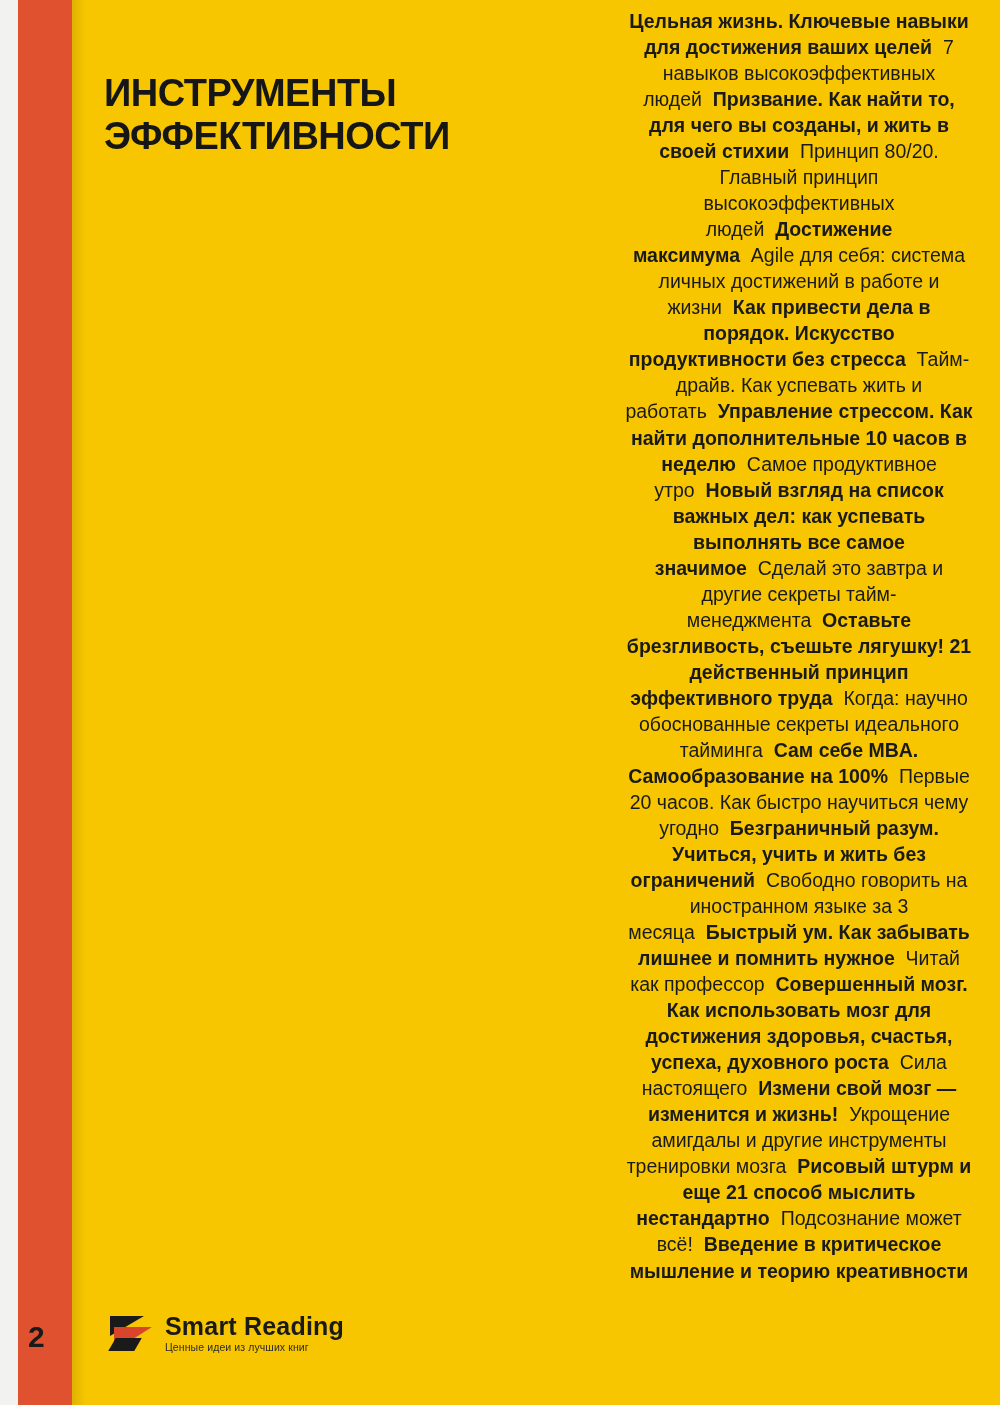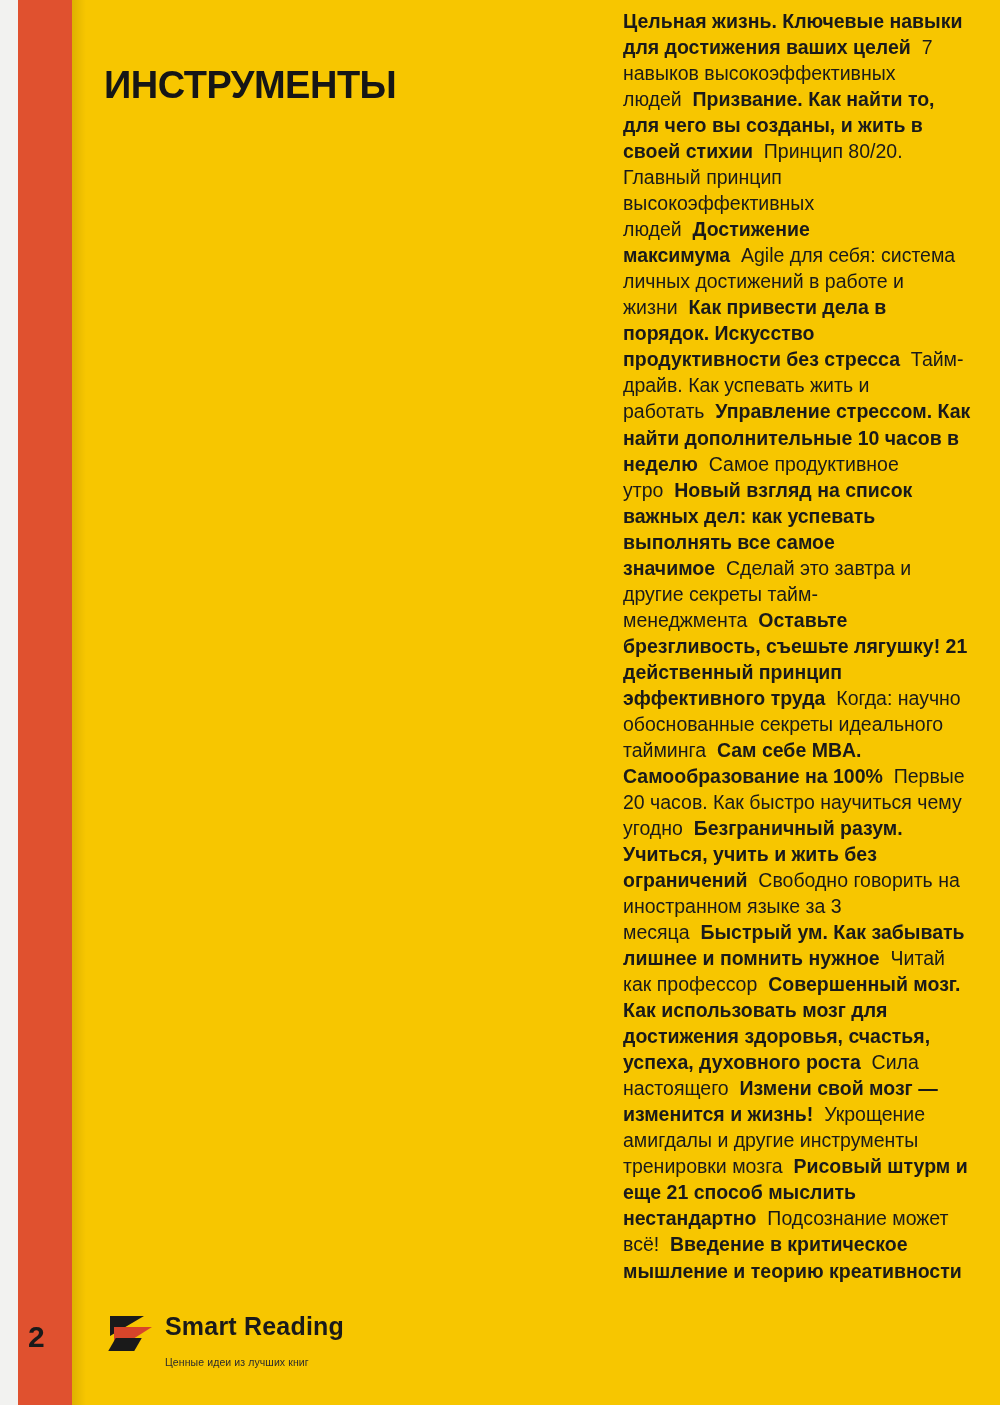--- a/index.html
+++ b/index.html
@@ -56,32 +56,32 @@
     white-space: nowrap;
   }
   .title-big {
     font-size: 44px;
   }
   .title-sub {
     font-size: 38px;
     line-height: 1.14;
   }
   .title-sub-wrap {
-    margin-top: 20px;
+    margin-top: 28px;
   }
   
   .book-column {
     position: absolute;
     left: 623px;
     top: 8px;
     width: 352px;
     color: #1a1a1a;
     font-size: 19.5px;
     line-height: 1.335;
-    text-align: left;
+    text-align: center;
   }
   .book-column .bold {
     font-weight: bold;
   }
   .book-column .reg {
     font-weight: normal;
   }
   .sp { display: inline; }
   
   .page-number {
@@ -136,36 +136,37 @@
     font-size: 25px;
     font-weight: bold;
     color: #1a1a1a;
     letter-spacing: 0.2px;
     line-height: 1.1;
   }
   .logo-sub {
     font-size: 10.5px;
     color: #2b2b2b;
     letter-spacing: 0.1px;
-    margin-top: 15px;
+    margin-top: 0;
   }
 </style>
 </head>
 <body>
 
 <div class="page">
 
   <div class="left-white-edge"></div>
   <div class="red-stripe"></div>
   <div class="yellow-panel"></div>
   <div class="yellow-panel-shade"></div>
 
   <div class="title-block">
     <div class="title-sub-wrap">
       <div class="title-line title-sub">ИНСТРУМЕНТЫ</div>
+      <div class="title-line title-sub">ЭФФЕКТИВНОСТИ</div>
     </div>
   </div>
 
   <div class="book-column"><span class="bold">Цельная жизнь. Ключевые навыки для достижения ваших целей</span><span class="sp">&nbsp;&nbsp;</span><span class="reg">7 навыков высокоэффективных людей</span><span class="sp">&nbsp;&nbsp;</span><span class="bold">Призвание. Как найти то, для чего вы созданы, и жить в своей стихии</span><span class="sp">&nbsp;&nbsp;</span><span class="reg">Принцип 80/20. Главный принцип высокоэффективных людей</span><span class="sp">&nbsp;&nbsp;</span><span class="bold">Достижение максимума</span><span class="sp">&nbsp;&nbsp;</span><span class="reg">Agile для себя: система личных достижений в работе и жизни</span><span class="sp">&nbsp;&nbsp;</span><span class="bold">Как привести дела в порядок. Искусство продуктивности без стресса</span><span class="sp">&nbsp;&nbsp;</span><span class="reg">Тайм-драйв. Как успевать жить и работать</span><span class="sp">&nbsp;&nbsp;</span><span class="bold">Управление стрессом. Как найти дополнительные 10 часов в неделю</span><span class="sp">&nbsp;&nbsp;</span><span class="reg">Самое продуктивное утро</span><span class="sp">&nbsp;&nbsp;</span><span class="bold">Новый взгляд на список важных дел: как успевать выполнять все самое значимое</span><span class="sp">&nbsp;&nbsp;</span><span class="reg">Сделай это завтра и другие секреты тайм-менеджмента</span><span class="sp">&nbsp;&nbsp;</span><span class="bold">Оставьте брезгливость, съешьте лягушку! 21 действенный принцип эффективного труда</span><span class="sp">&nbsp;&nbsp;</span><span class="reg">Когда: научно обоснованные секреты идеального тайминга</span><span class="sp">&nbsp;&nbsp;</span><span class="bold">Сам себе MBA. Самообразование на 100%</span><span class="sp">&nbsp;&nbsp;</span><span class="reg">Первые 20 часов. Как быстро научиться чему угодно</span><span class="sp">&nbsp;&nbsp;</span><span class="bold">Безграничный разум. Учиться, учить и жить без ограничений</span><span class="sp">&nbsp;&nbsp;</span><span class="reg">Свободно говорить на иностранном языке за 3 месяца</span><span class="sp">&nbsp;&nbsp;</span><span class="bold">Быстрый ум. Как забывать лишнее и помнить нужное</span><span class="sp">&nbsp;&nbsp;</span><span class="reg">Читай как профессор</span><span class="sp">&nbsp;&nbsp;</span><span class="bold">Совершенный мозг. Как использовать мозг для достижения здоровья, счастья, успеха, духовного роста</span><span class="sp">&nbsp;&nbsp;</span><span class="reg">Сила настоящего</span><span class="sp">&nbsp;&nbsp;</span><span class="bold">Измени свой мозг — изменится и жизнь!</span><span class="sp">&nbsp;&nbsp;</span><span class="reg">Укрощение амигдалы и другие инструменты тренировки мозга</span><span class="sp">&nbsp;&nbsp;</span><span class="bold">Рисовый штурм и еще 21 способ мыслить нестандартно</span><span class="sp">&nbsp;&nbsp;</span><span class="reg">Подсознание может всё!</span><span class="sp">&nbsp;&nbsp;</span><span class="bold">Введение в критическое мышление и теорию креативности</span></div>
 
   <div class="page-number">2</div>
 
   <div class="logo-wrap">
     <div class="logo-mark">
       <div class="tri-dark"></div>

